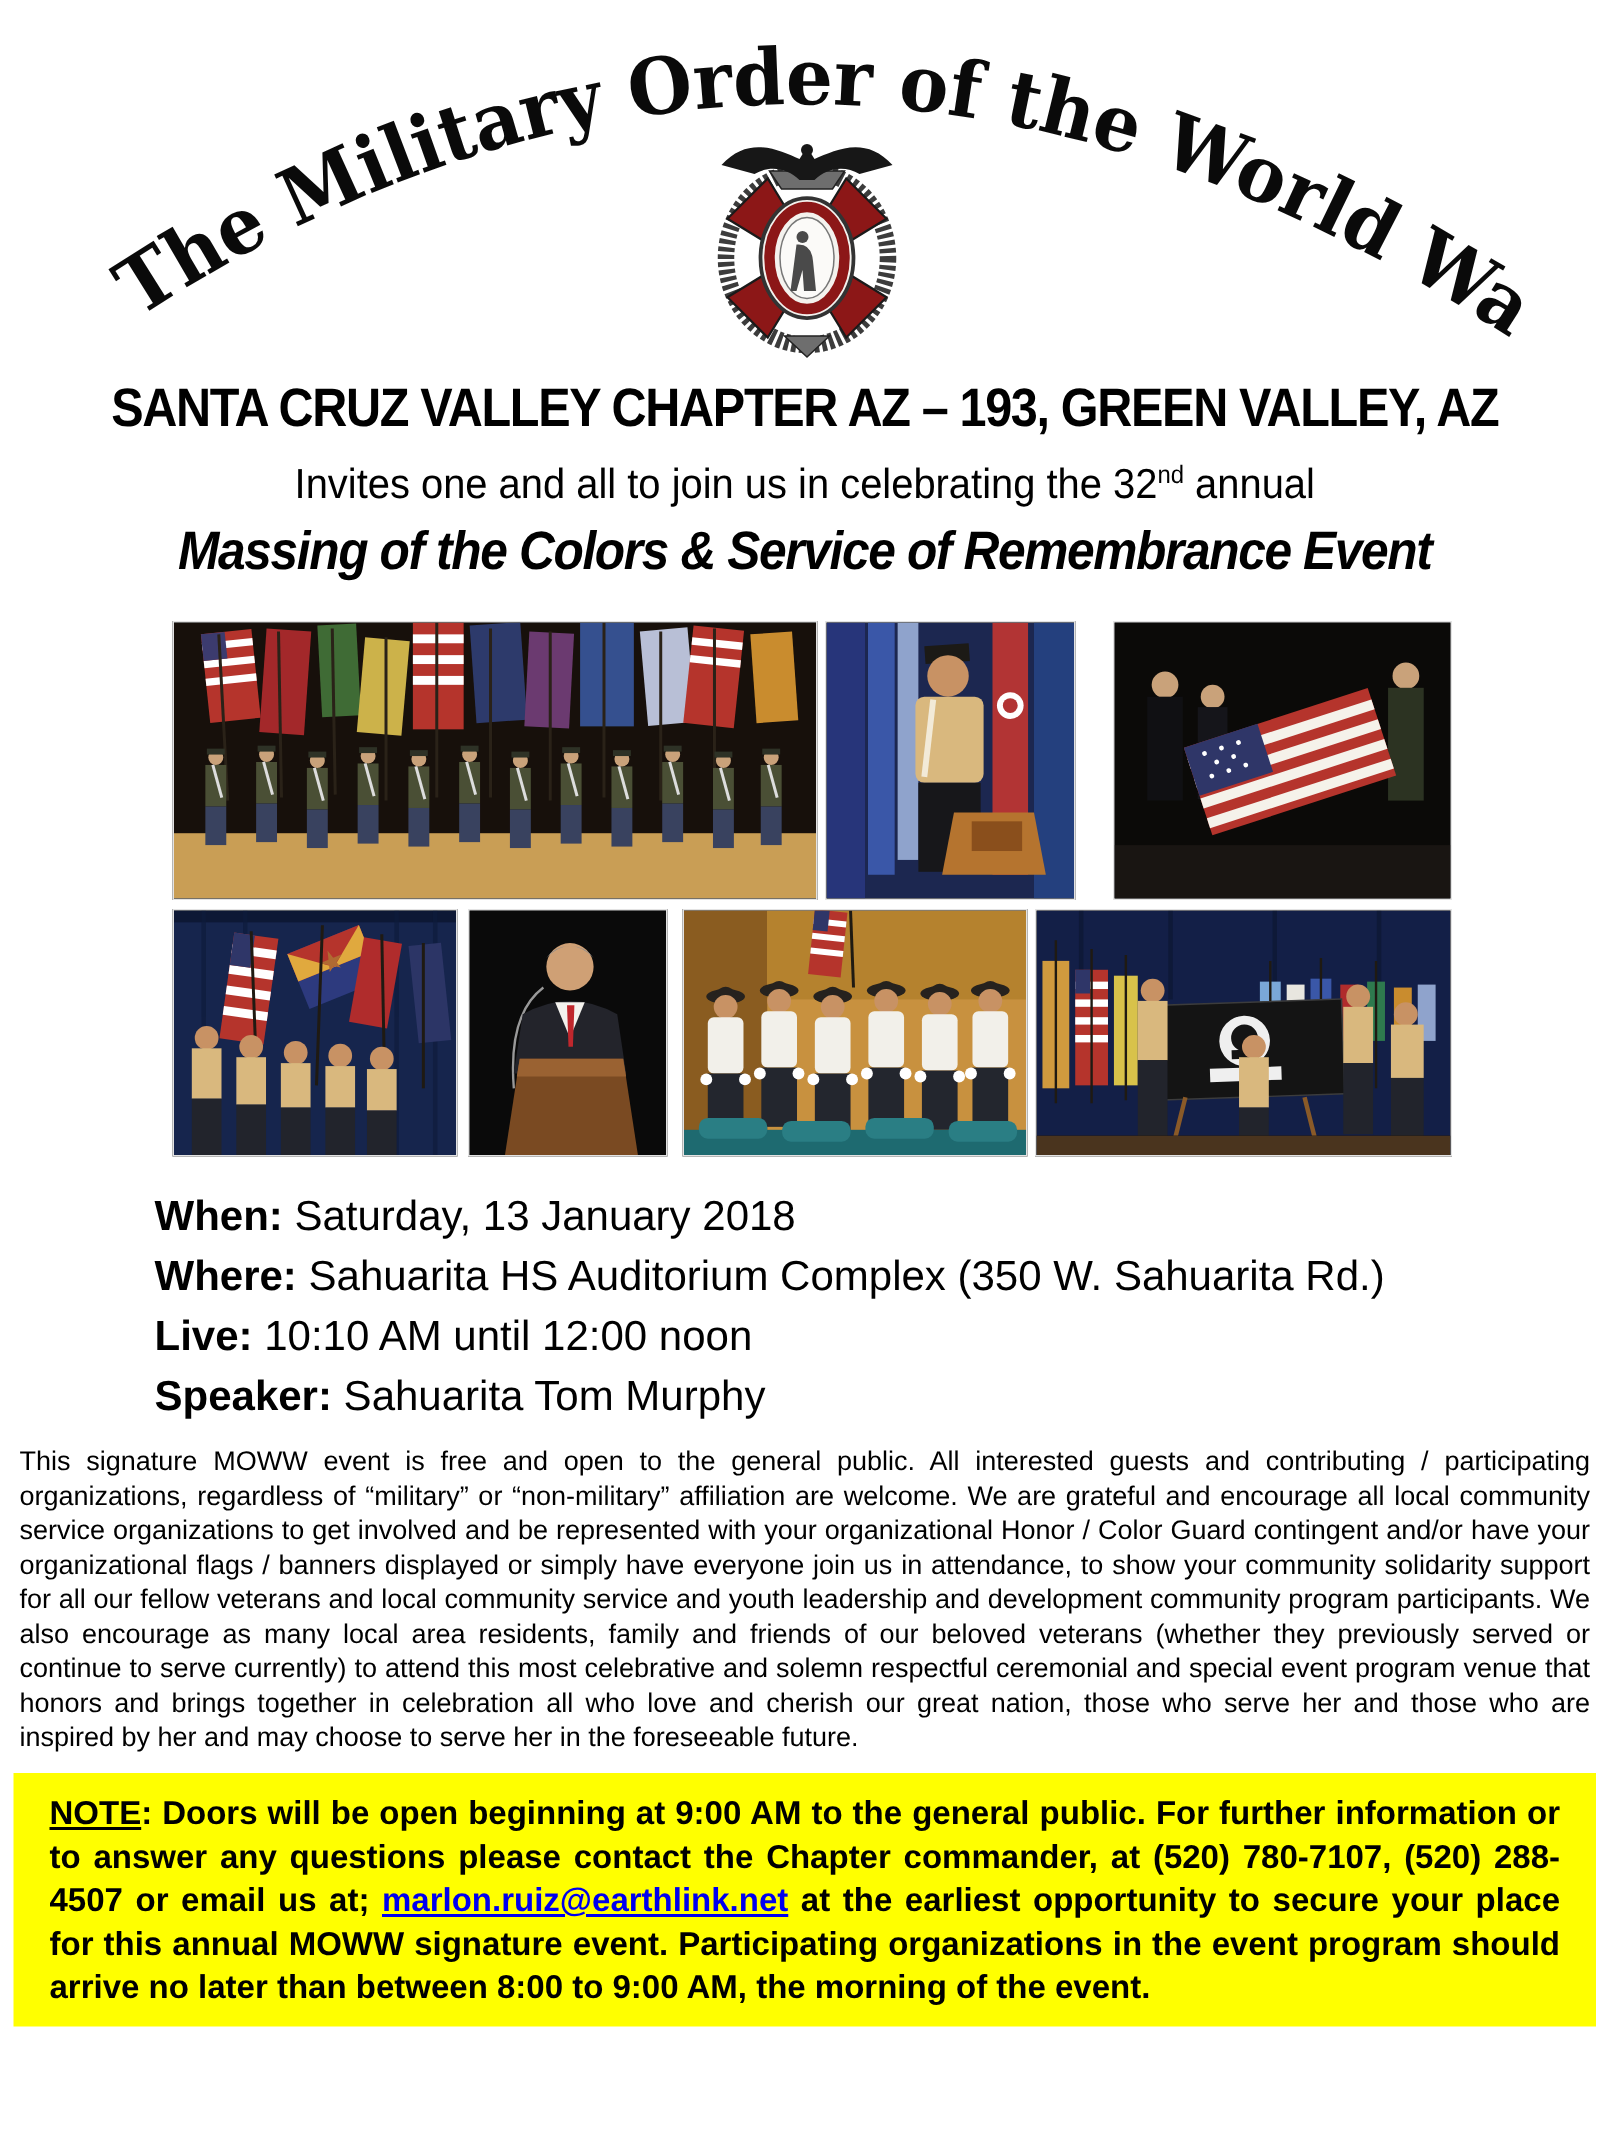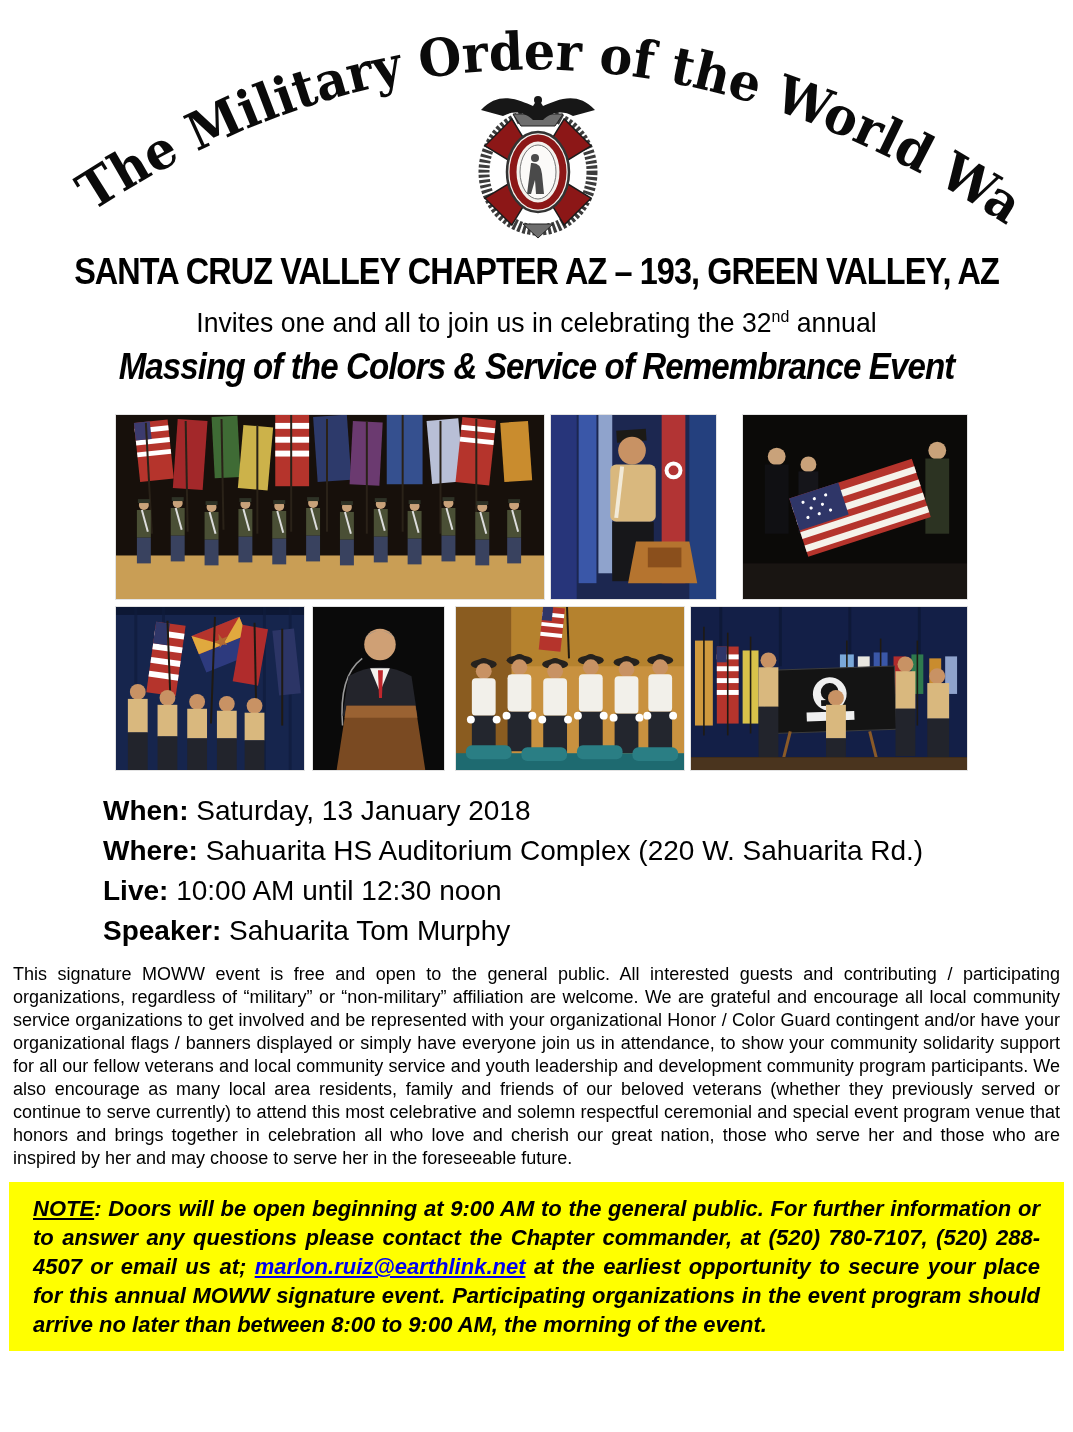--- a/index.html
+++ b/index.html
@@ -76,21 +76,20 @@
     font-size:18px;line-height:23px;
     text-align:justify;
   }
   
   .note-box{
     margin:12px 9px 0 9px;
     padding:12px 24px;
     font-size:22px;font-weight:bold;line-height:29px;
     text-align:justify;
     box-sizing:border-box;
-    font-style:italic;
   }
   .note-box .note-label{text-decoration:underline;}
   .note-box a{
     font-weight:bold;
     text-decoration:underline;
     cursor:pointer;
   }
 </style>
 </head>
 <body>
@@ -444,22 +443,22 @@
           </g>
           <rect y="152" width="278" height="13" fill="#4a3category"></rect>
           <rect y="152" width="278" height="13" fill="#4a341e"></rect>
         </svg>
       </div>
     </div>
   </div>
 
   <div class="details">
     <div><span class="lbl">When:</span> <span>Saturday, 13 January 2018</span></div>
-    <div><span class="lbl">Where:</span> <span>Sahuarita HS Auditorium Complex (220 W. Sahuarita Rd.)</span></div>
-    <div><span class="lbl">Live:</span> <span>10:00 AM until 12:30 noon</span></div>
+    <div><span class="lbl">Where:</span> <span>Sahuarita HS Auditorium Complex (350 W. Sahuarita Rd.)</span></div>
+    <div><span class="lbl">Live:</span> <span>10:10 AM until 12:00 noon</span></div>
     <div><span class="lbl">Speaker:</span> <span>Sahuarita Tom Murphy</span></div>
   </div>
 
   <p class="body-par">This signature MOWW event is free and open to the general public. All interested guests and contributing / participating organizations, regardless of “military” or “non-military” affiliation are welcome. We are grateful and encourage all local community service organizations to get involved and be represented with your organizational Honor / Color Guard contingent and/or have your organizational flags / banners displayed or simply have everyone join us in attendance, to show your community solidarity support for all our fellow veterans and local community service and youth leadership and development community program participants. We also encourage as many local area residents, family and friends of our beloved veterans (whether they previously served or continue to serve currently) to attend this most celebrative and solemn respectful ceremonial and special event program venue that honors and brings together in celebration all who love and cherish our great nation, those who serve her and those who are inspired by her and may choose to serve her in the foreseeable future.</p>
 
   <div class="note-box" id="note-box" style="background: rgb(255, 255, 0);"><span class="note-label">NOTE</span><span>: Doors will be open beginning at 9:00 AM to the general public. For further information or to answer any questions please contact the Chapter commander, at (520) 780-7107, (520) 288-4507 or email us at; </span><a id="note-link" href="#" style="color: rgb(0, 0, 238);">marlon.ruiz@earthlink.net</a><span> at the earliest opportunity to secure your place for this annual MOWW signature event. Participating organizations in the event program should arrive no later than between 8:00 to 9:00 AM, the morning of the event.</span></div>
 
 </div>
 
 </body></html>

